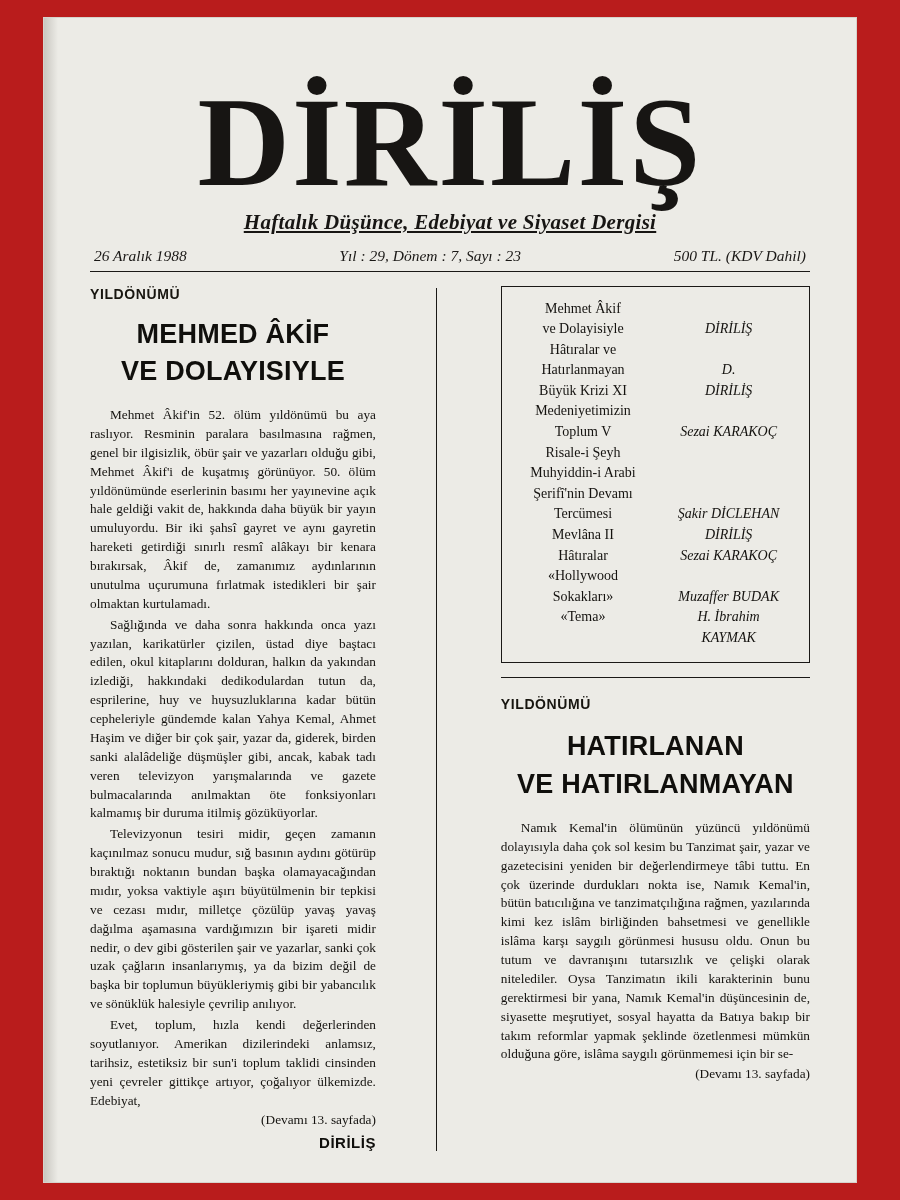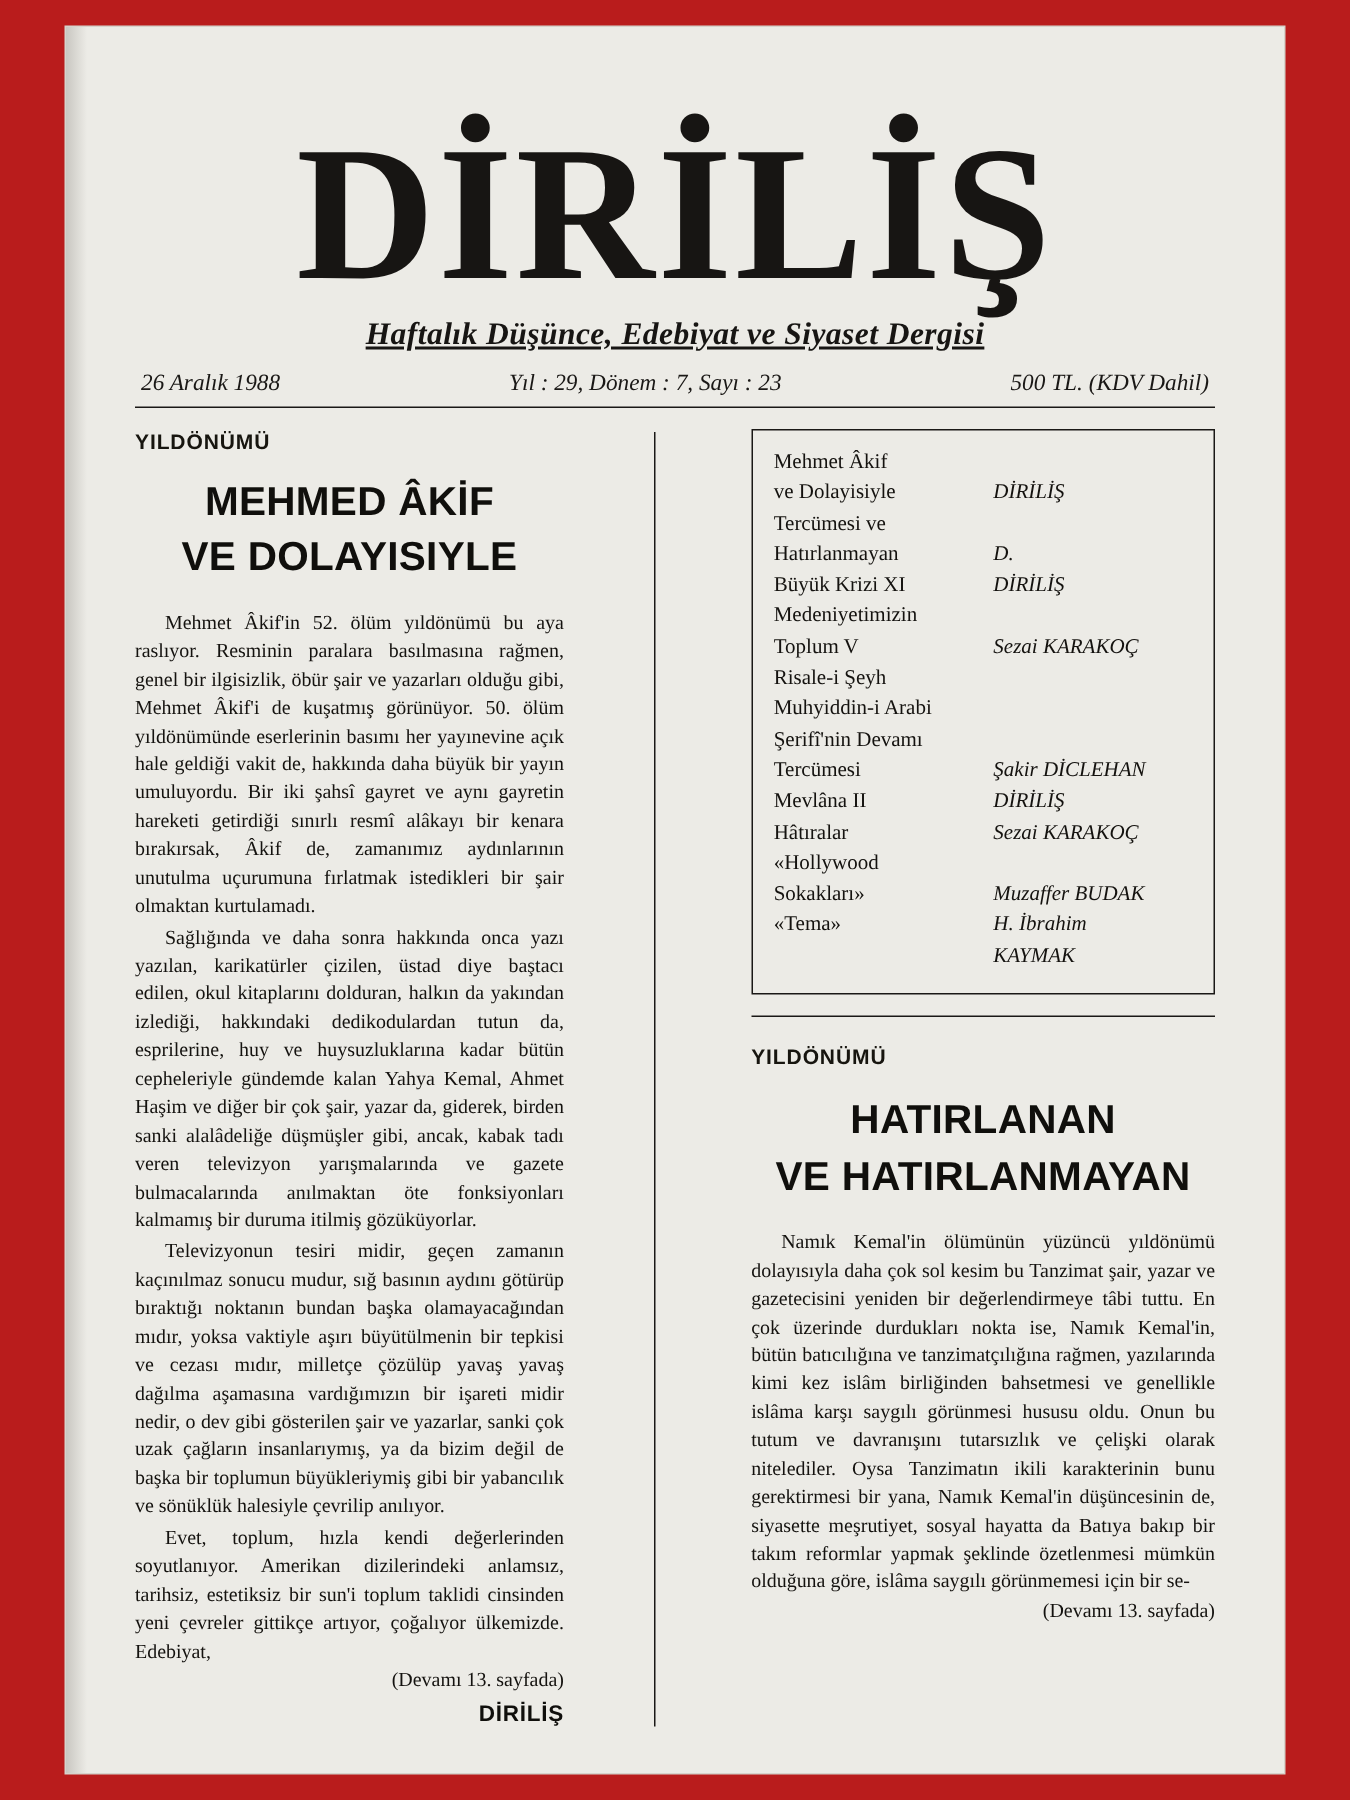--- a/index.html
+++ b/index.html
@@ -160,20 +160,21 @@
     border-collapse: collapse;
     width: 100%;
   }
   .toc td {
     font-family: "Liberation Serif", serif;
     font-size: 14px;
     line-height: 1.47;
     color: #14120f;
     vertical-align: top;
     padding: 0;
+    text-align: center;
   }
   .toc td.right {
     font-style: italic;
     padding-left: 12px;
     white-space: nowrap;
   }
   .toc-sep {
     border-bottom: 1.5px solid #1a1816;
     margin: 14px 0 0 0;
   }
@@ -229,21 +230,21 @@
               <tbody>
                 <tr>
                     <td>Mehmet Âkif</td>
                     <td class="right"></td>
                   </tr>
                 <tr>
                     <td>ve Dolayisiyle</td>
                     <td class="right">DİRİLİŞ</td>
                   </tr>
                 <tr>
-                    <td>Tercümesi ve</td>
+                    <td>Hâtıralar ve</td>
                     <td class="right"></td>
                   </tr>
                 <tr>
                     <td>Hatırlanmayan</td>
                     <td class="right">D.</td>
                   </tr>
                 <tr>
                     <td>Büyük Krizi XI</td>
                     <td class="right">DİRİLİŞ</td>
                   </tr>

